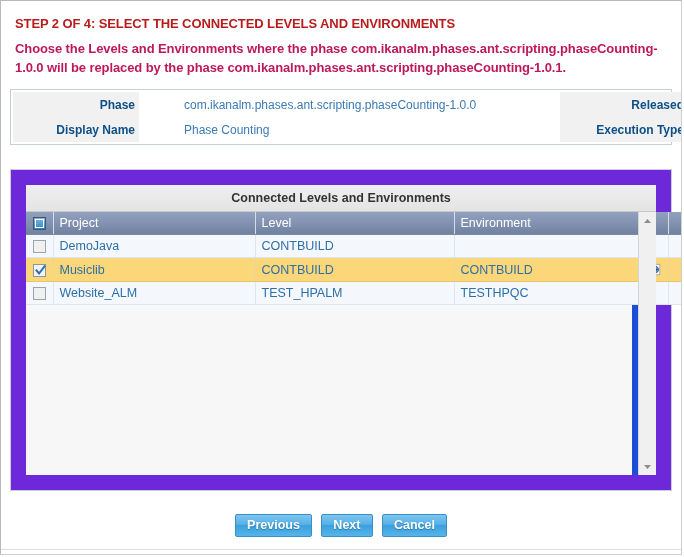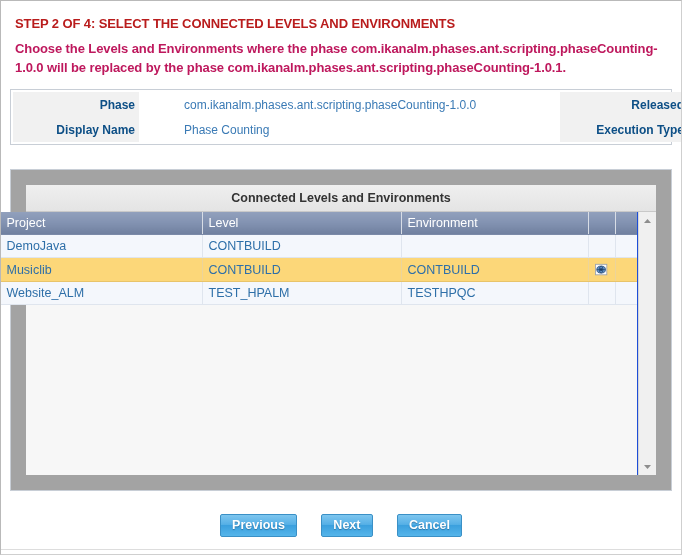--- a/index.html
+++ b/index.html
@@ -124,21 +124,21 @@
     color: #3a7ab5;
     white-space: nowrap;
     overflow: hidden;
     text-overflow: ellipsis;
     padding-left: 45px;
   }
 
   
   .grid-panel {
     border: 1px solid #c8ced6;
-    background: #a3a3a3;
+    background: #6d28d9;
     padding: 15px;
     flex: 1;
     display: flex;
     flex-direction: column;
     min-height: 0;
     margin-bottom: 10px;
   }
   .grid-caption {
     height: 26px;
     min-height: 26px;
@@ -156,22 +156,21 @@
     flex: 1;
     display: flex;
     min-height: 0;
     background: #f7f7f7;
   }
   .grid-main {
     flex: 1;
     display: flex;
     flex-direction: column;
     min-width: 0;
-    border-right: 1px solid #1d4ed8;
-    align-items: flex-end;
+    border-right: 6px solid #1d4ed8;
   }
 
   table.grid {
     width: 100%;
     border-collapse: collapse;
     table-layout: fixed;
   }
   table.grid th {
     background: linear-gradient(to bottom, #91a0bc 0%, #8292b1 50%, #70809f 100%);
     color: #ffffff;
@@ -274,21 +273,21 @@
   }
   .vscroll-track { flex: 1; width: 17px; background: #f0f0f0; }
 
   
   .footer {
     height: 48px;
     min-height: 48px;
     display: flex;
     align-items: center;
     justify-content: center;
-    gap: 24px;
+    gap: 9px;
     border-top: 0;
   }
   .btn {
     min-width: 52px;
     height: 23px;
     padding: 0 11px;
     background: linear-gradient(to bottom, #7ec6ef 0%, #56b0e6 45%, #3ba0de 50%, #55b5ea 100%);
     border: 1px solid #3a90c6;
     border-radius: 2px;
     color: #ffffff;

